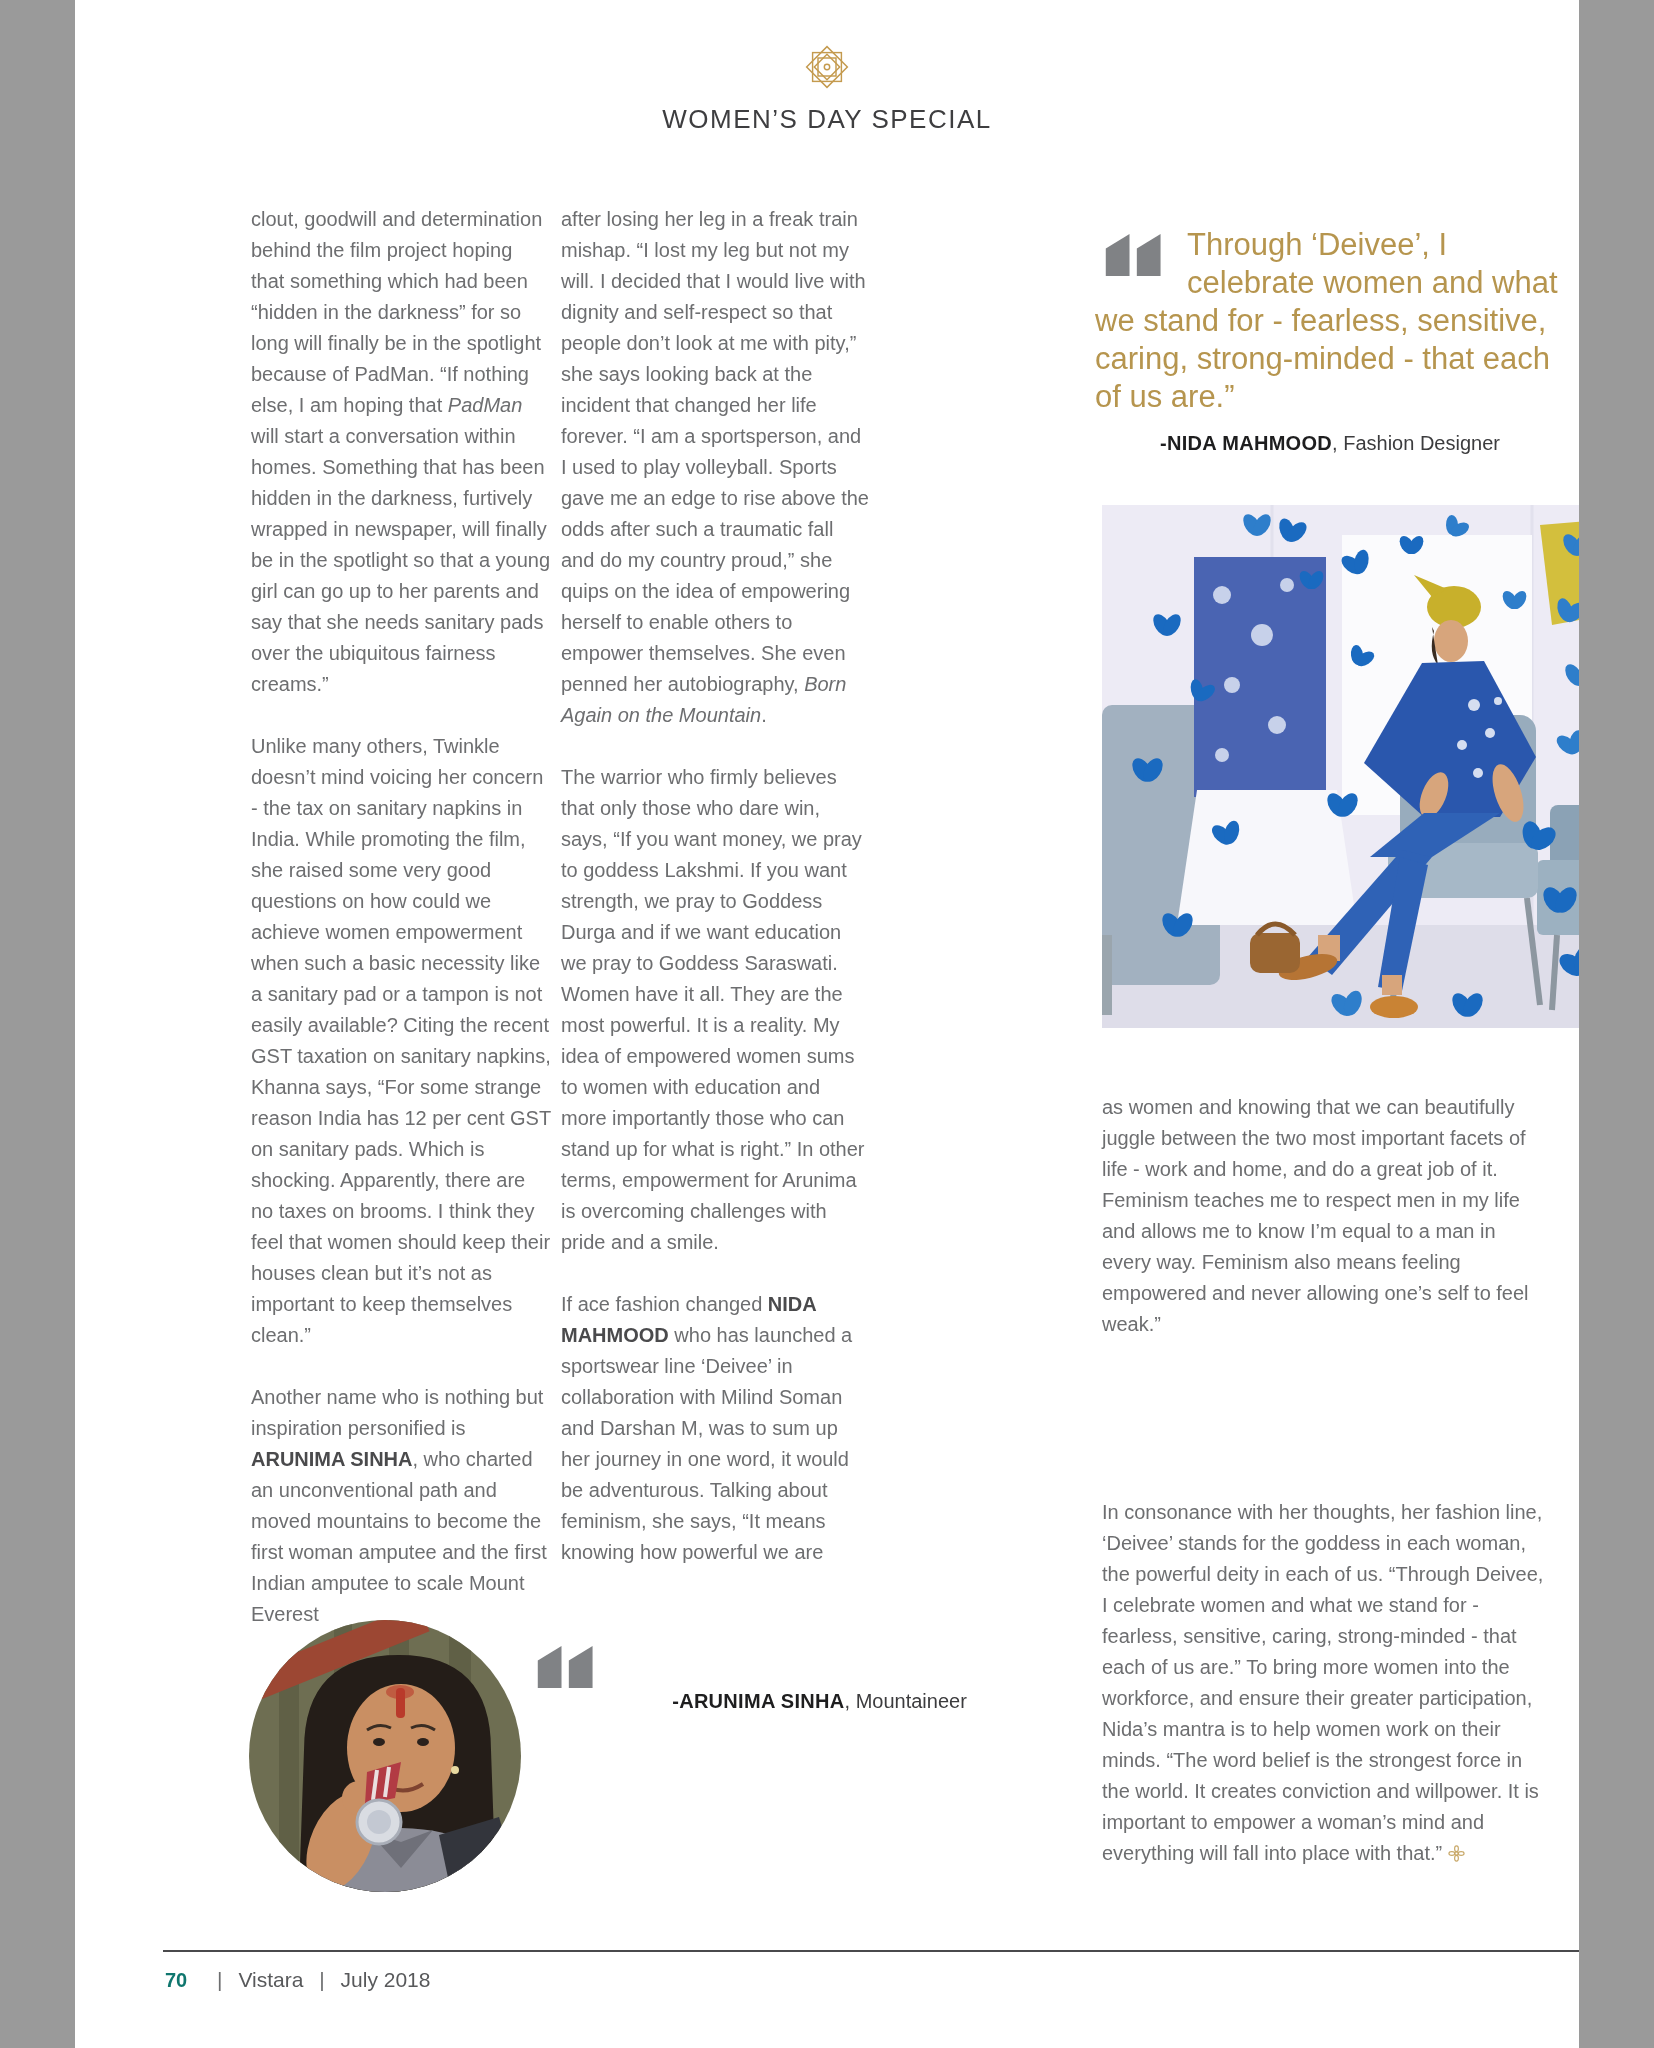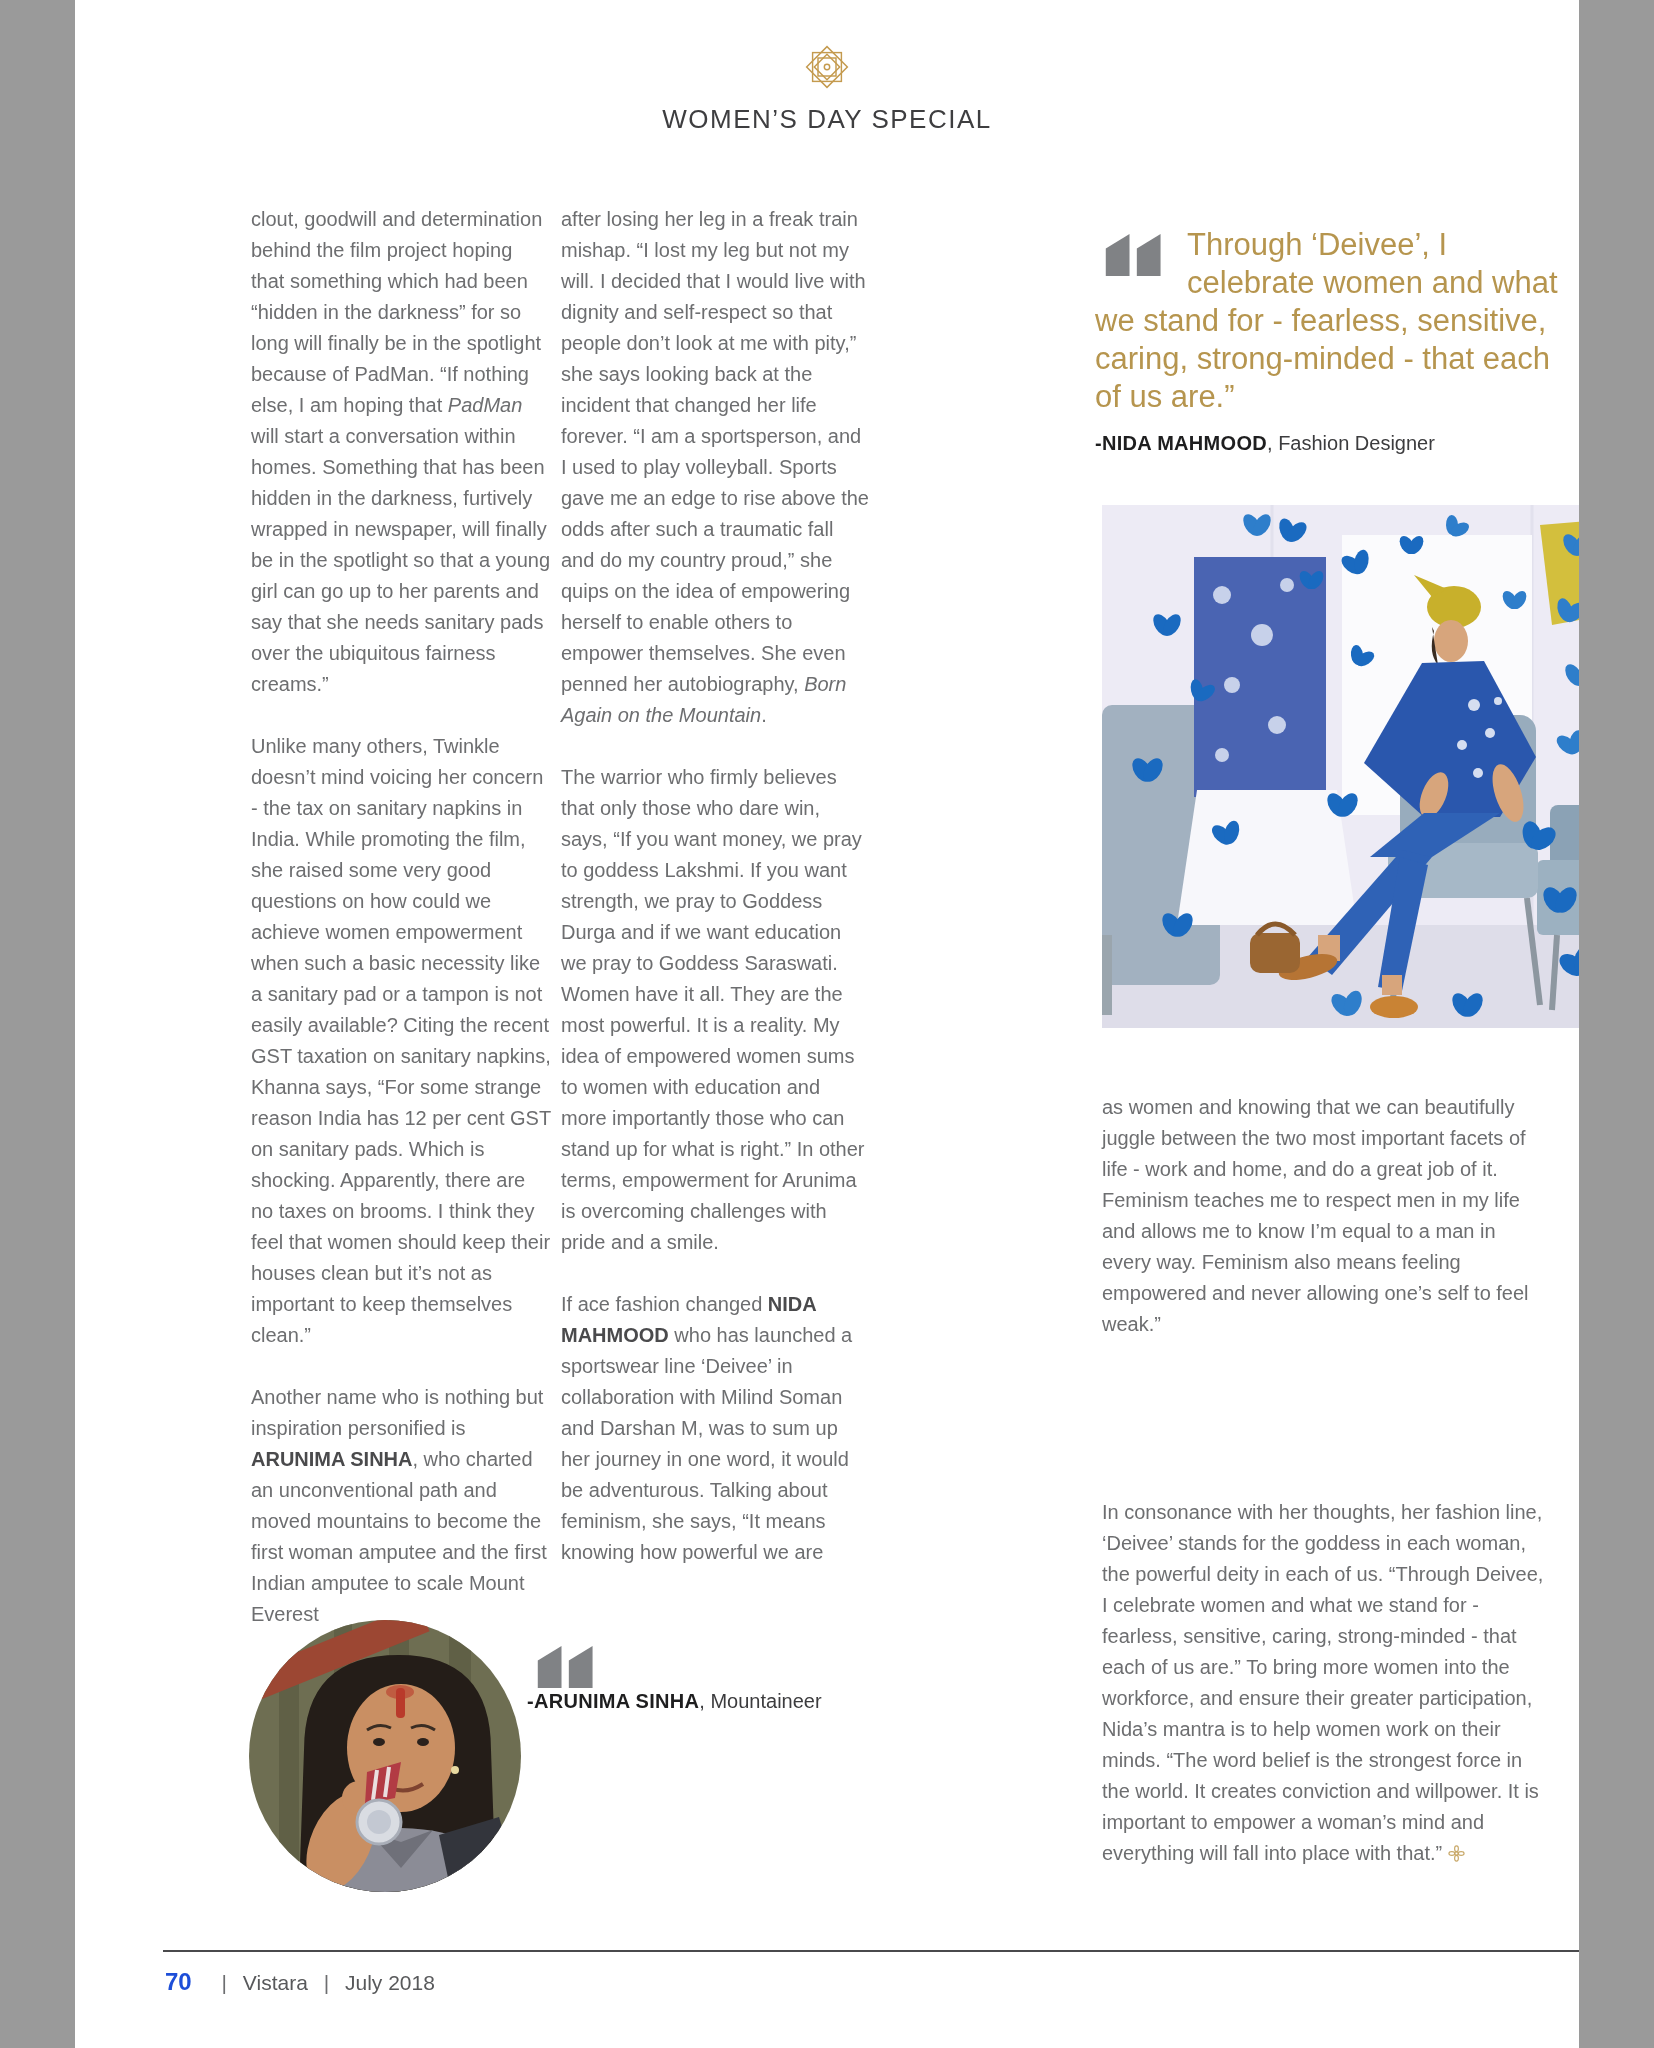--- a/index.html
+++ b/index.html
@@ -26,35 +26,35 @@
   .it { font-style:italic; }
   .bd { font-weight:700; color:#4a4a4c; }
   
   .pullquote-top { position:absolute; left:1020px; top:226px; width:470px; }
   .pullquote-bottom { position:absolute; left:452px; top:1638px; width:585px; }
   .qicon { float:left; width:80px; height:42px; margin:8px 12px 2px 0; }
   .qicon svg { width:100%; height:100%; }
   .qtext { color:#b6954e; font-weight:500; }
   .pullquote-top .qtext { font-size:31px; line-height:38px;text-align:center; }
   .pullquote-bottom .qtext { font-size:34px; line-height:45px; letter-spacing:-0.3px; }
-  .qattr { clear:both; text-align:left; margin-top:16px; font-size:20px; color:#3c3c3e; font-weight:300; }
+  .qattr { clear:both; text-align:center; margin-top:16px; font-size:20px; color:#3c3c3e; font-weight:300; }
   .qattr .name { font-weight:700; color:#1e1e1f; letter-spacing:0.3px; }
   
   .feature-photo { position:absolute; left:1027px; top:505px; width:585px; height:523px; }
   .feature-photo svg { width:100%; height:100%; display:block; }
   .round-photo {
     position:absolute; left:174px; top:1620px; width:272px; height:272px;
     border-radius:50%; overflow:hidden;
   }
   .round-photo svg { width:100%; height:100%; display:block; }
   .end-mark { display:inline-block; width:17px; height:17px; vertical-align:-2px; margin-left:6px; }
   
   .footer-rule { position:absolute; left:88px; top:1950px; width:1482px; height:2px; background:#4a4a4c; }
   .footer { position:absolute; left:90px; top:1968px; font-size:21px; color:#58595b; font-weight:300; }
-  .footer .pageno { font-size:24px; font-weight:700; color:#1d4ed8; margin-right:14px; }
+  .footer .pageno { font-size:20px; font-weight:700; color:#0f766e; margin-right:14px; }
   .footer .sep { color:#6d6e70; margin:0 10px; font-weight:300; }
 </style>
 </head>
 <body>
 
 <div class="page">
 
   <div class="masthead">
     <span class="ornament">
       <svg viewBox="0 0 60 60" fill="none" stroke="#c49a4e" stroke-width="1.6">

